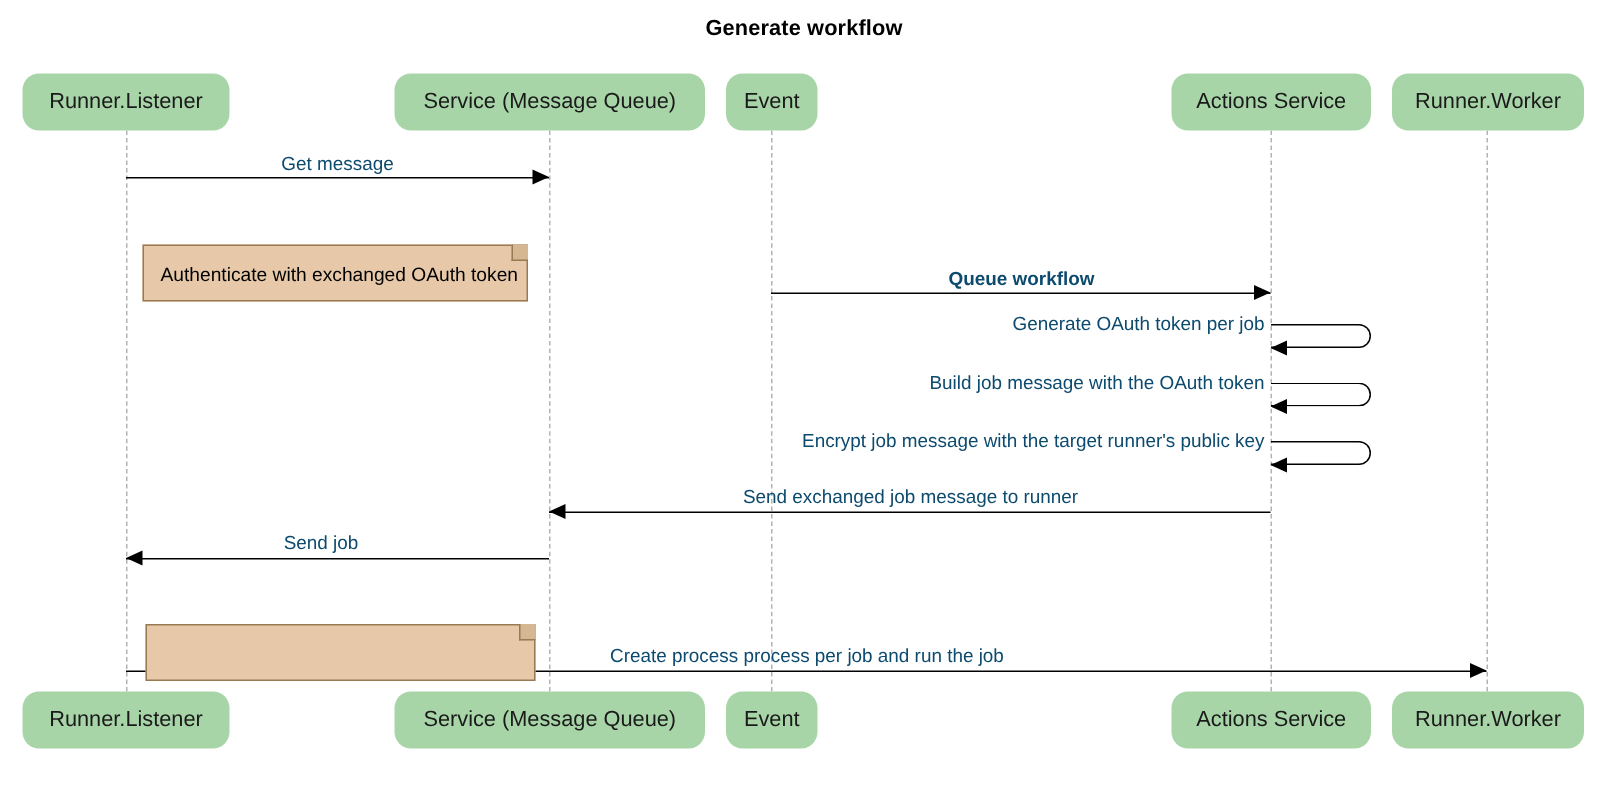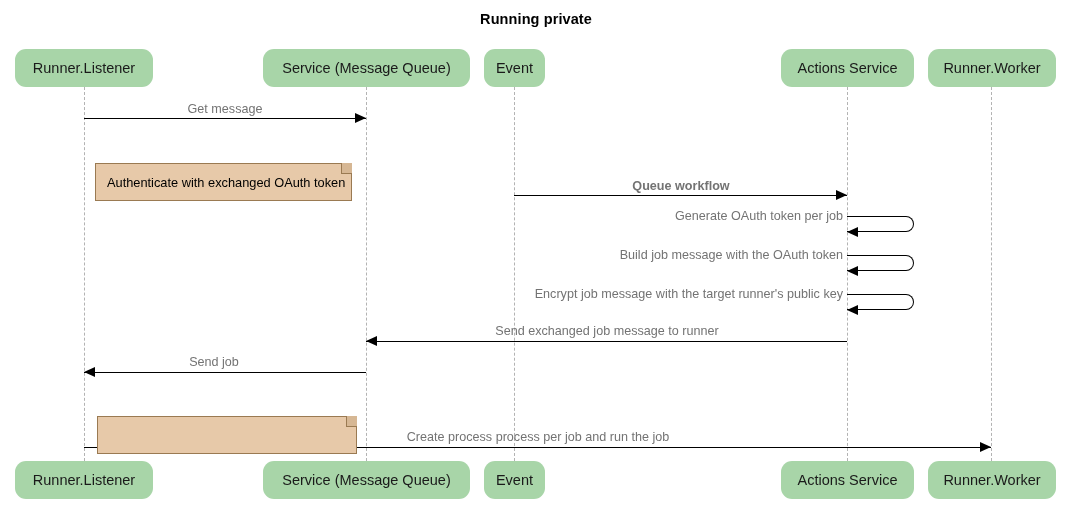--- a/index.html
+++ b/index.html
@@ -60,21 +60,21 @@
   }
   .arrow-head.right {
     border-left: 11px solid #000000;
   }
   .arrow-head.left {
     border-right: 11px solid #000000;
   }
   .msg-label {
     position: absolute;
     font-size: 12.6px;
-    color: #737373;
+    color: #0c4a6e;
     white-space: nowrap;
     line-height: 1;
   }
   .msg-label.center {
     text-align: center;
     transform: translateX(-50%);
   }
   .msg-label.right-align {
     text-align: center;
     transform: translateX(-100%);
@@ -111,21 +111,21 @@
     border-bottom: 1.4px solid #000000;
     border-top-right-radius: 11px;
     border-bottom-right-radius: 11px;
   }
 </style>
 </head>
 <body>
 
 <div id="diagram-root">
 
-  <div id="diagram-title">Running private</div>
+  <div id="diagram-title">Generate workflow</div>
 
   <div id="lifelines-layer">
       <div class="lifeline" style="left: 84px; top: 87px; height: 374px;"></div>
       <div class="lifeline" style="left: 366px; top: 87px; height: 374px;"></div>
       <div class="lifeline" style="left: 514px; top: 87px; height: 374px;"></div>
       <div class="lifeline" style="left: 847px; top: 87px; height: 374px;"></div>
       <div class="lifeline" style="left: 991px; top: 87px; height: 374px;"></div>
     </div>
   <div id="participants-top-layer">
       <div class="participant" style="left: 15px; top: 49px; width: 138px;">

